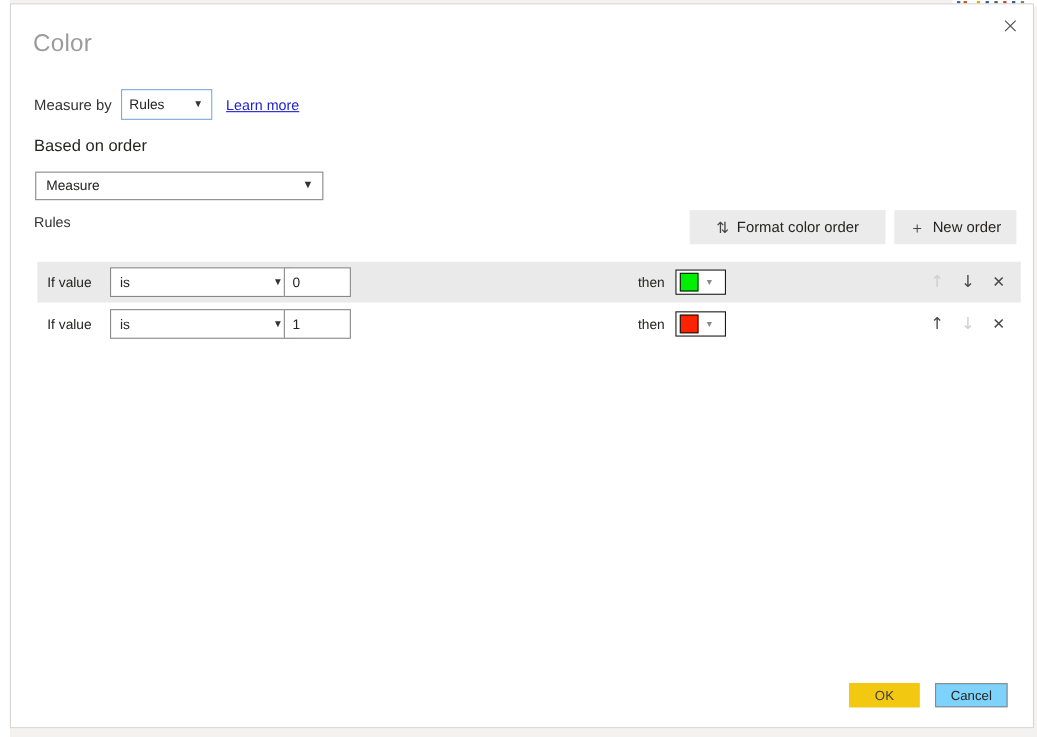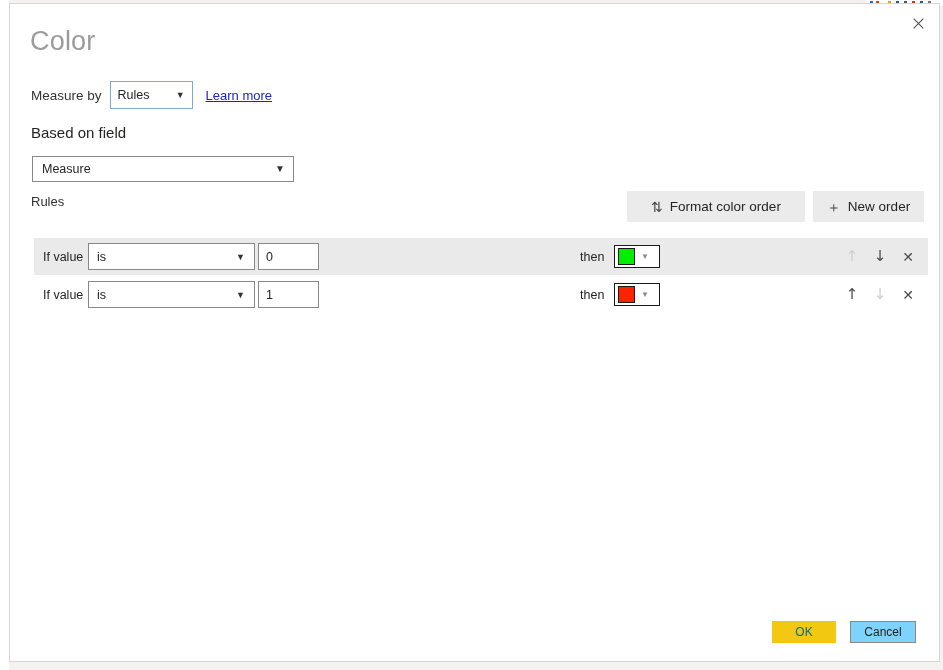--- a/index.html
+++ b/index.html
@@ -67,21 +67,21 @@
     color: #505050;
     background: transparent;
     border: none;
     padding: 0;
   }
 
   #dialog-title {
     position: absolute;
     left: 20px;
     top: 24px;
-    font-size: 27px;
+    font-size: 22px;
     font-weight: 400;
     color: #9b9b9b;
     letter-spacing: .2px;
     line-height: 1;
   }
 
   
   #format-by-row {
     position: absolute;
     left: 21px;
@@ -190,21 +190,21 @@
   #rule-row-1 { top: 272px; background: #ffffff; }
 
   .if-value-label {
     position: absolute;
     left: 9px;
     font-size: 12.5px;
     color: #252423;
   }
   .condition-select {
     position: absolute;
-    left: 54px;
+    left: 66px;
     width: 167px;
     height: 27px;
     box-sizing: border-box;
     border: 1px solid #8a8886;
     background: #fff;
     font-size: 12.5px;
     color: #252423;
     display: flex;
     align-items: center;
     padding-left: 8px;
@@ -288,21 +288,21 @@
   
   #ok-button {
     position: absolute;
     left: 762px;
     top: 617px;
     width: 64px;
     height: 22px;
     background: #f2c811;
     border: 1px solid #f2c811;
     font-size: 12px;
-    color: #0369a1;
+    color: #404040;
     cursor: pointer;
     font-family: "Liberation Sans", sans-serif;
     padding: 0;
   }
   #cancel-button {
     position: absolute;
     left: 840px;
     top: 617px;
     width: 66px;
     height: 22px;
@@ -344,21 +344,21 @@
 
   <div id="format-by-row">
     <span id="format-by-label">Measure by</span>
     <div class="combo" id="format-by-select">
       <span>Rules</span>
       <span class="caret">▼</span>
     </div>
     <a id="learn-more-link" href="#">Learn more</a>
   </div>
 
-  <div id="based-on-field-label">Based on field</div>
+  <div id="based-on-field-label">Based on order</div>
   <div class="combo" id="based-on-field-select">
     <span>Measure</span>
     <span class="caret">▼</span>
   </div>
 
   <div id="rules-label">Rules</div>
 
   <button class="toolbtn" id="reverse-color-order-button">
     <span class="tb-glyph">⇅</span>
     <span>Format color order</span>

